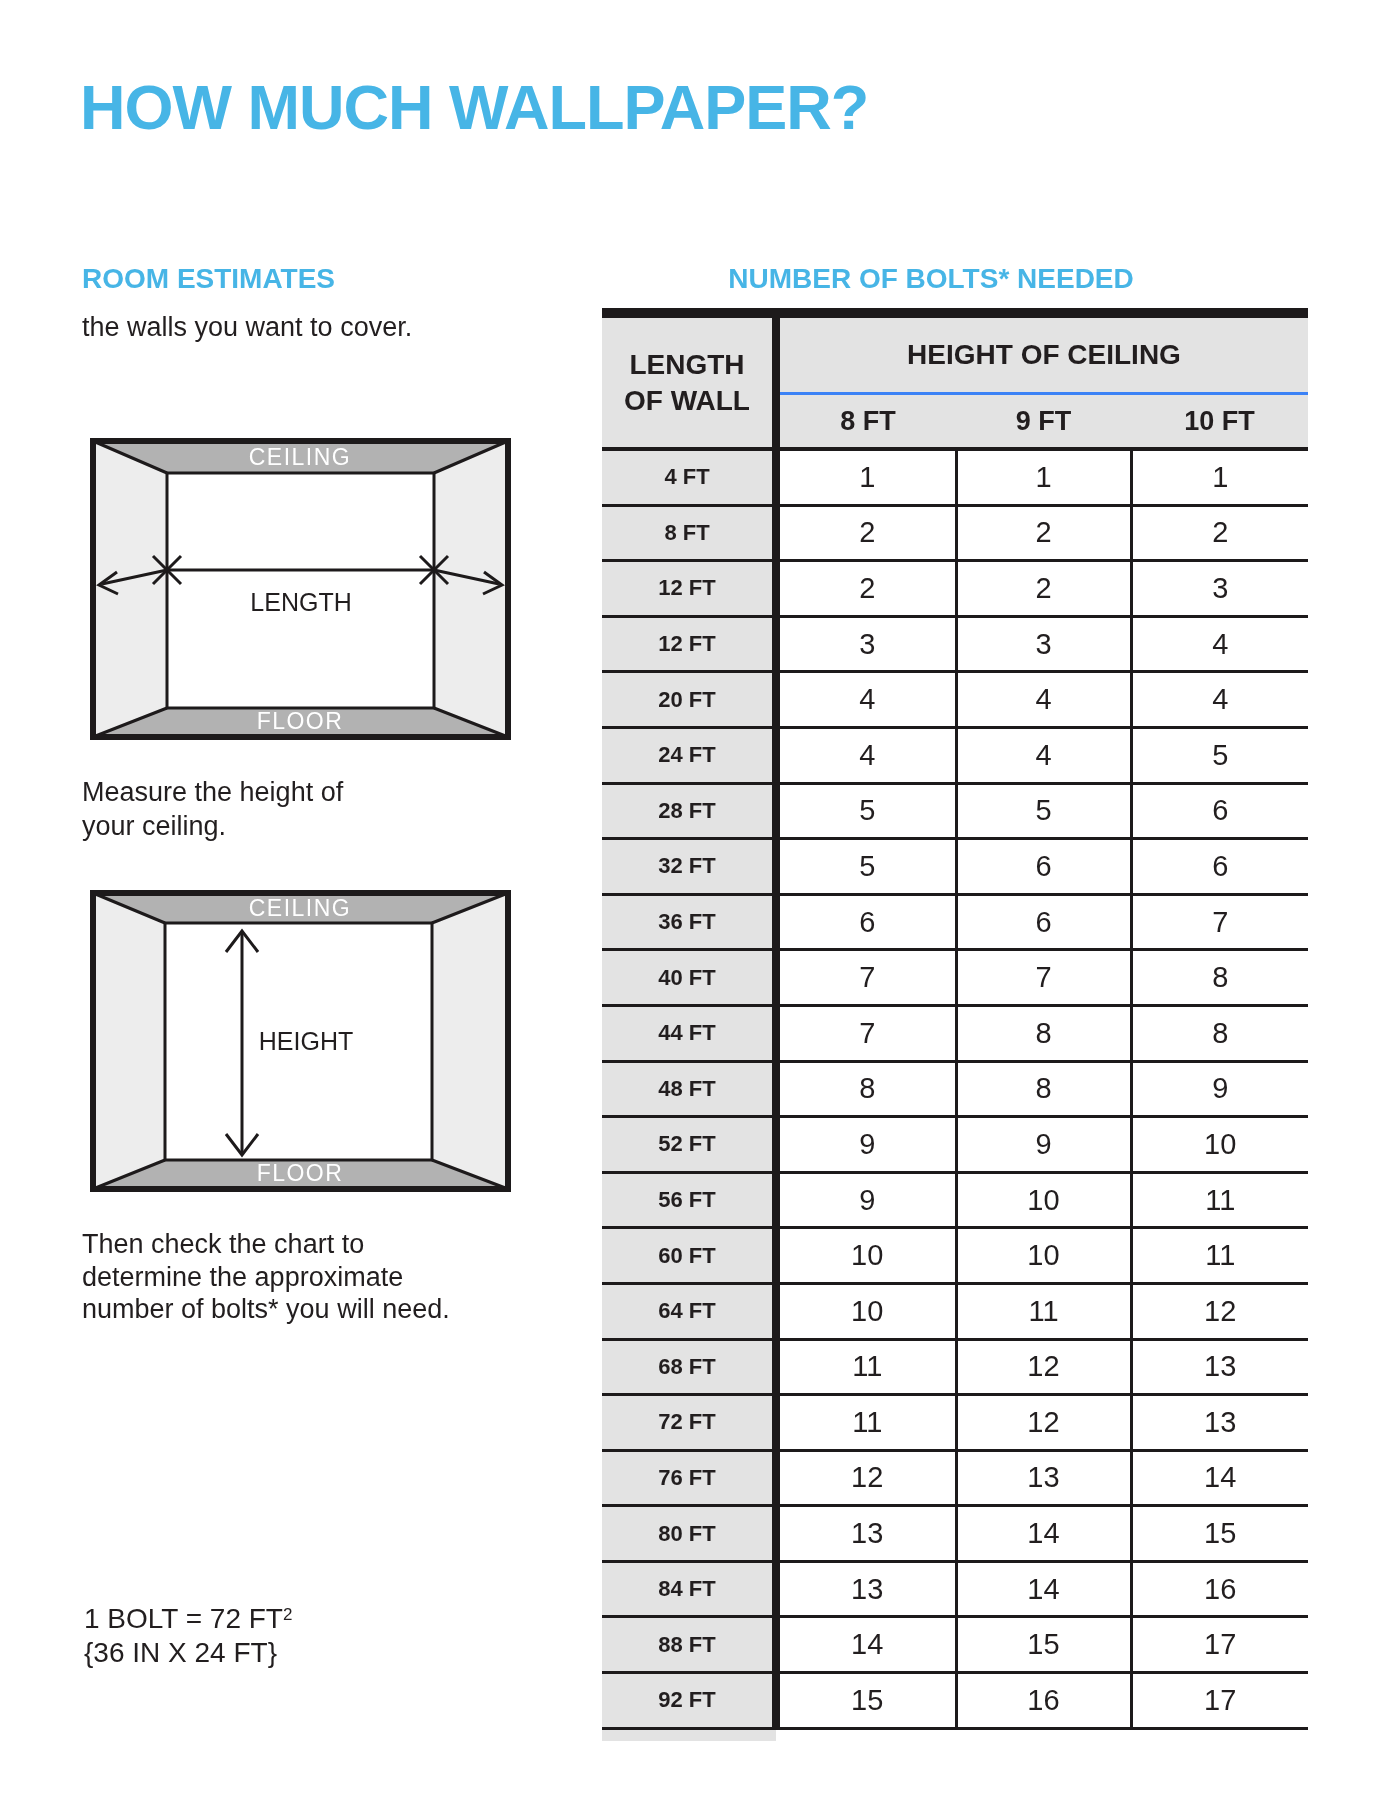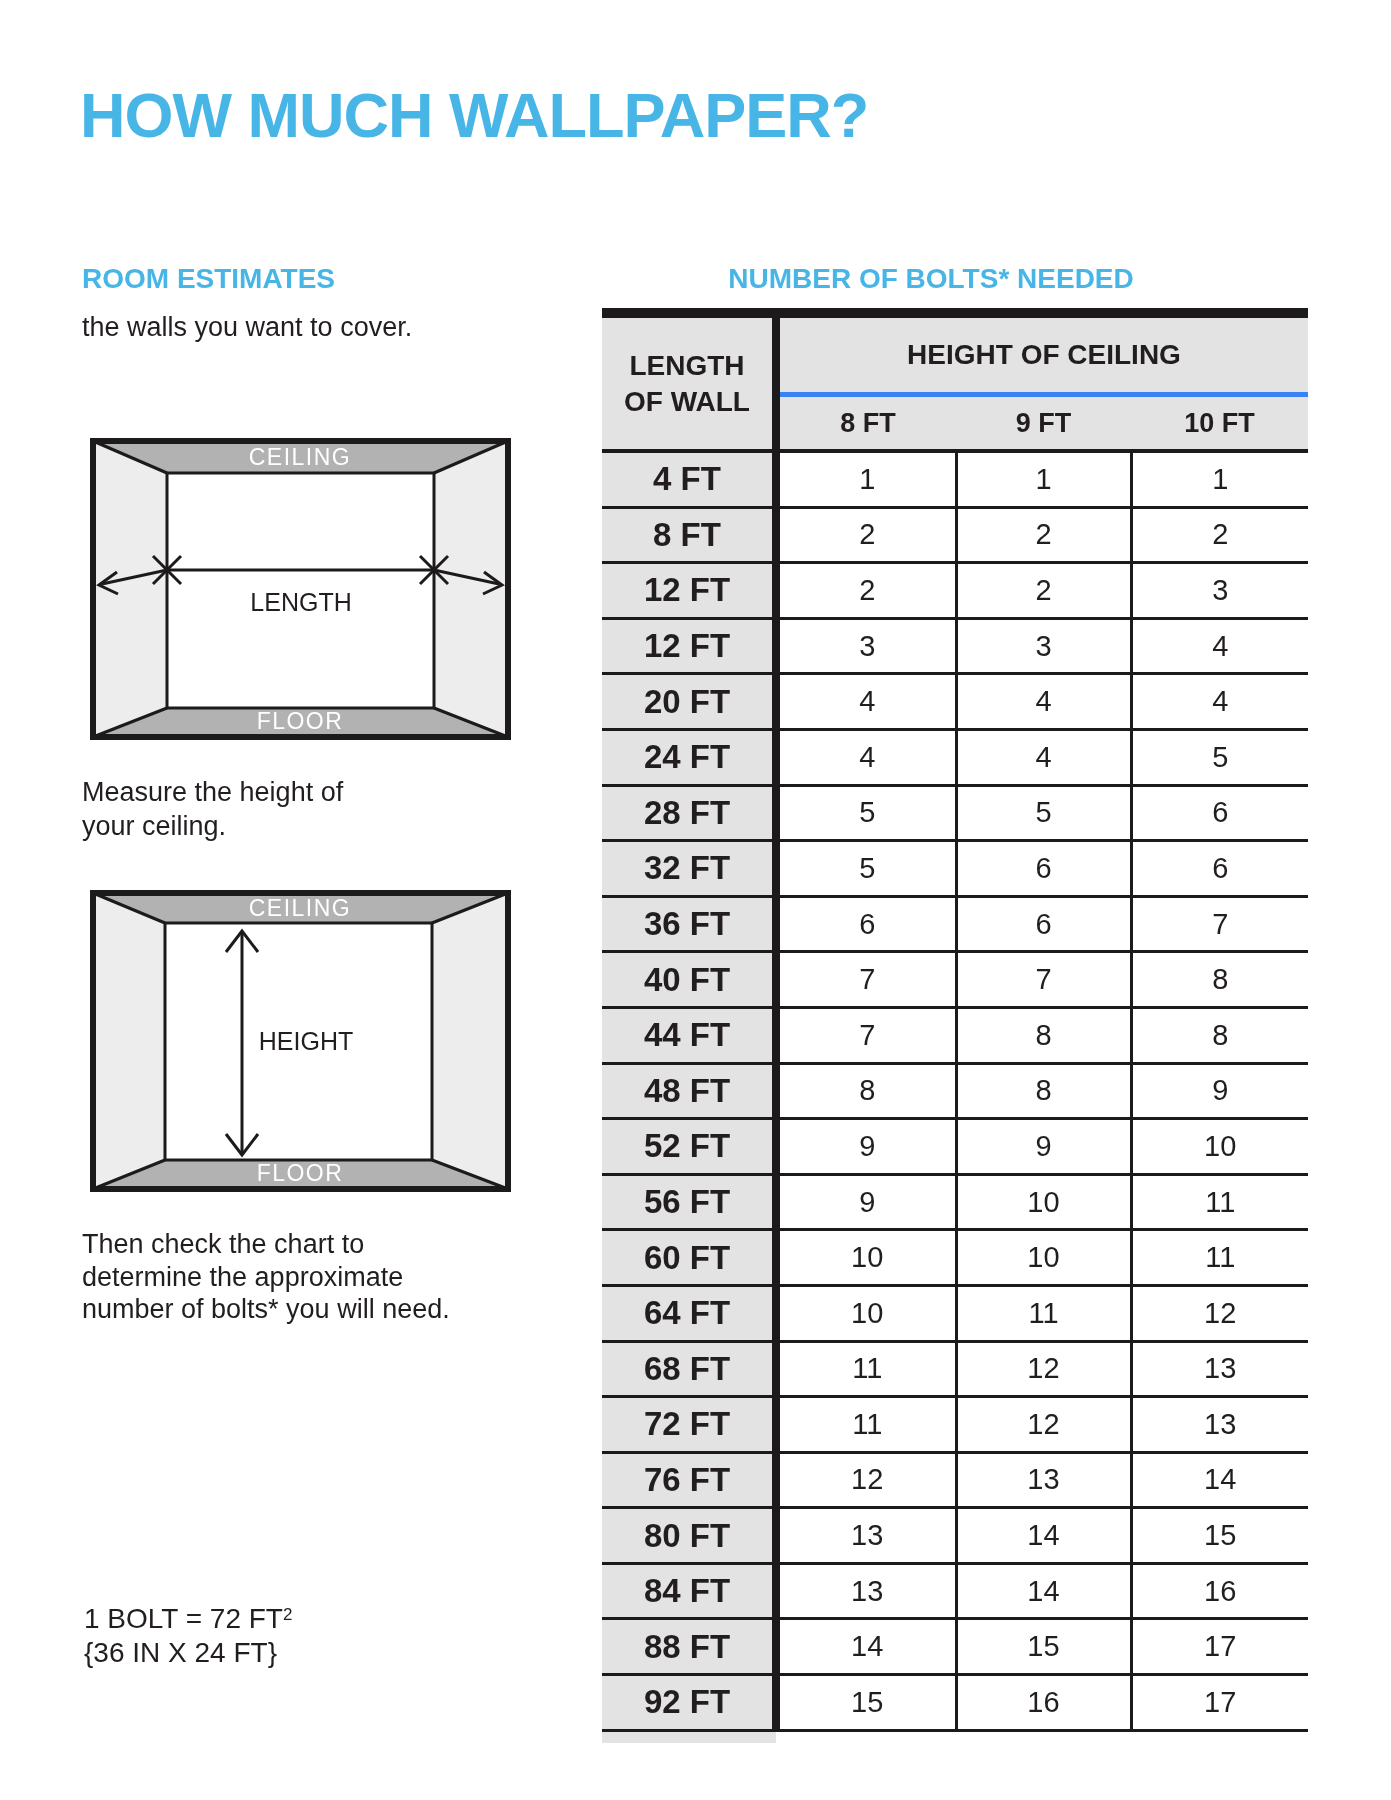--- a/index.html
+++ b/index.html
@@ -1,21 +1,21 @@
 <!DOCTYPE html>
 <html><head>
 <meta charset="utf-8">
 <style>
   html,body { margin:0; padding:0; background:#ffffff; }
   .page {
     position:relative; width:1391px; height:1800px; background:#ffffff;
     font-family:"Liberation Sans","DejaVu Sans",sans-serif; color:#221e1f; overflow:hidden;
   }
   .page-title {
-    position:absolute; left:80px; top:84px; font-size:63px; font-weight:bold;
+    position:absolute; left:80px; top:76px; font-size:63px; font-weight:bold;
     color:#47b5e6; letter-spacing:-1px; line-height:1; white-space:nowrap;
   }
   .sec-heading { position:absolute; font-size:28px; font-weight:bold; color:#47b5e6; line-height:1; white-space:nowrap; }
   .heading-room { left:82px; top:265px; }
   .heading-bolts { left:578px; top:265px; width:706px; text-align:center; }
   .body-text { position:absolute; left:82px; font-size:27px; line-height:34px; color:#221e1f; }
   .para1 { top:310px; }
   .para2 { top:775px; }
   .para3 { top:1228px; line-height:32.5px; }
   .note { position:absolute; left:82px; top:1426px; font-size:28px; font-weight:bold; line-height:33px; }
@@ -34,29 +34,29 @@
     border-collapse:collapse; table-layout:fixed; width:706px;
     border-top:10px solid #1d1a1b;
   }
   table.bolts th, table.bolts td { padding:0; text-align:center; vertical-align:middle; }
   th.label-head {
     background:#e3e3e3; font-size:28px; font-weight:bold; line-height:36px;
     border-right:8px solid #1d1a1b; border-bottom:4px solid #1d1a1b;
   }
   th.group-head {
     background:#e3e3e3; font-size:28px; font-weight:bold; height:74px;
-    border-bottom:5px solid #3b82f6; border-left:8px solid #1d1a1b;
+    border-bottom:3px solid #3b82f6; border-left:8px solid #1d1a1b;
   }
   tr.sub-row th {
     background:#e3e3e3; font-size:27px; font-weight:bold; height:52px;
     border-bottom:4px solid #1d1a1b;
   }
   tr.sub-row th.first-sub { border-left:8px solid #1d1a1b; }
   tbody th.row-label {
-    background:#e3e3e3; font-size:33px; font-weight:bold;
+    background:#e3e3e3; font-size:22px; font-weight:bold;
     border-bottom:3px solid #1d1a1b; height:52.6px;
   }
   tbody td {
     font-size:29px; font-weight:normal; background:#ffffff;
     border-bottom:3px solid #1d1a1b; border-left:3px solid #1d1a1b;
   }
   tbody td.c1 { border-left:8px solid #1d1a1b; }
   .table-stub { width:174px; height:11px; background:#e3e3e3; }
 </style>
 </head>

